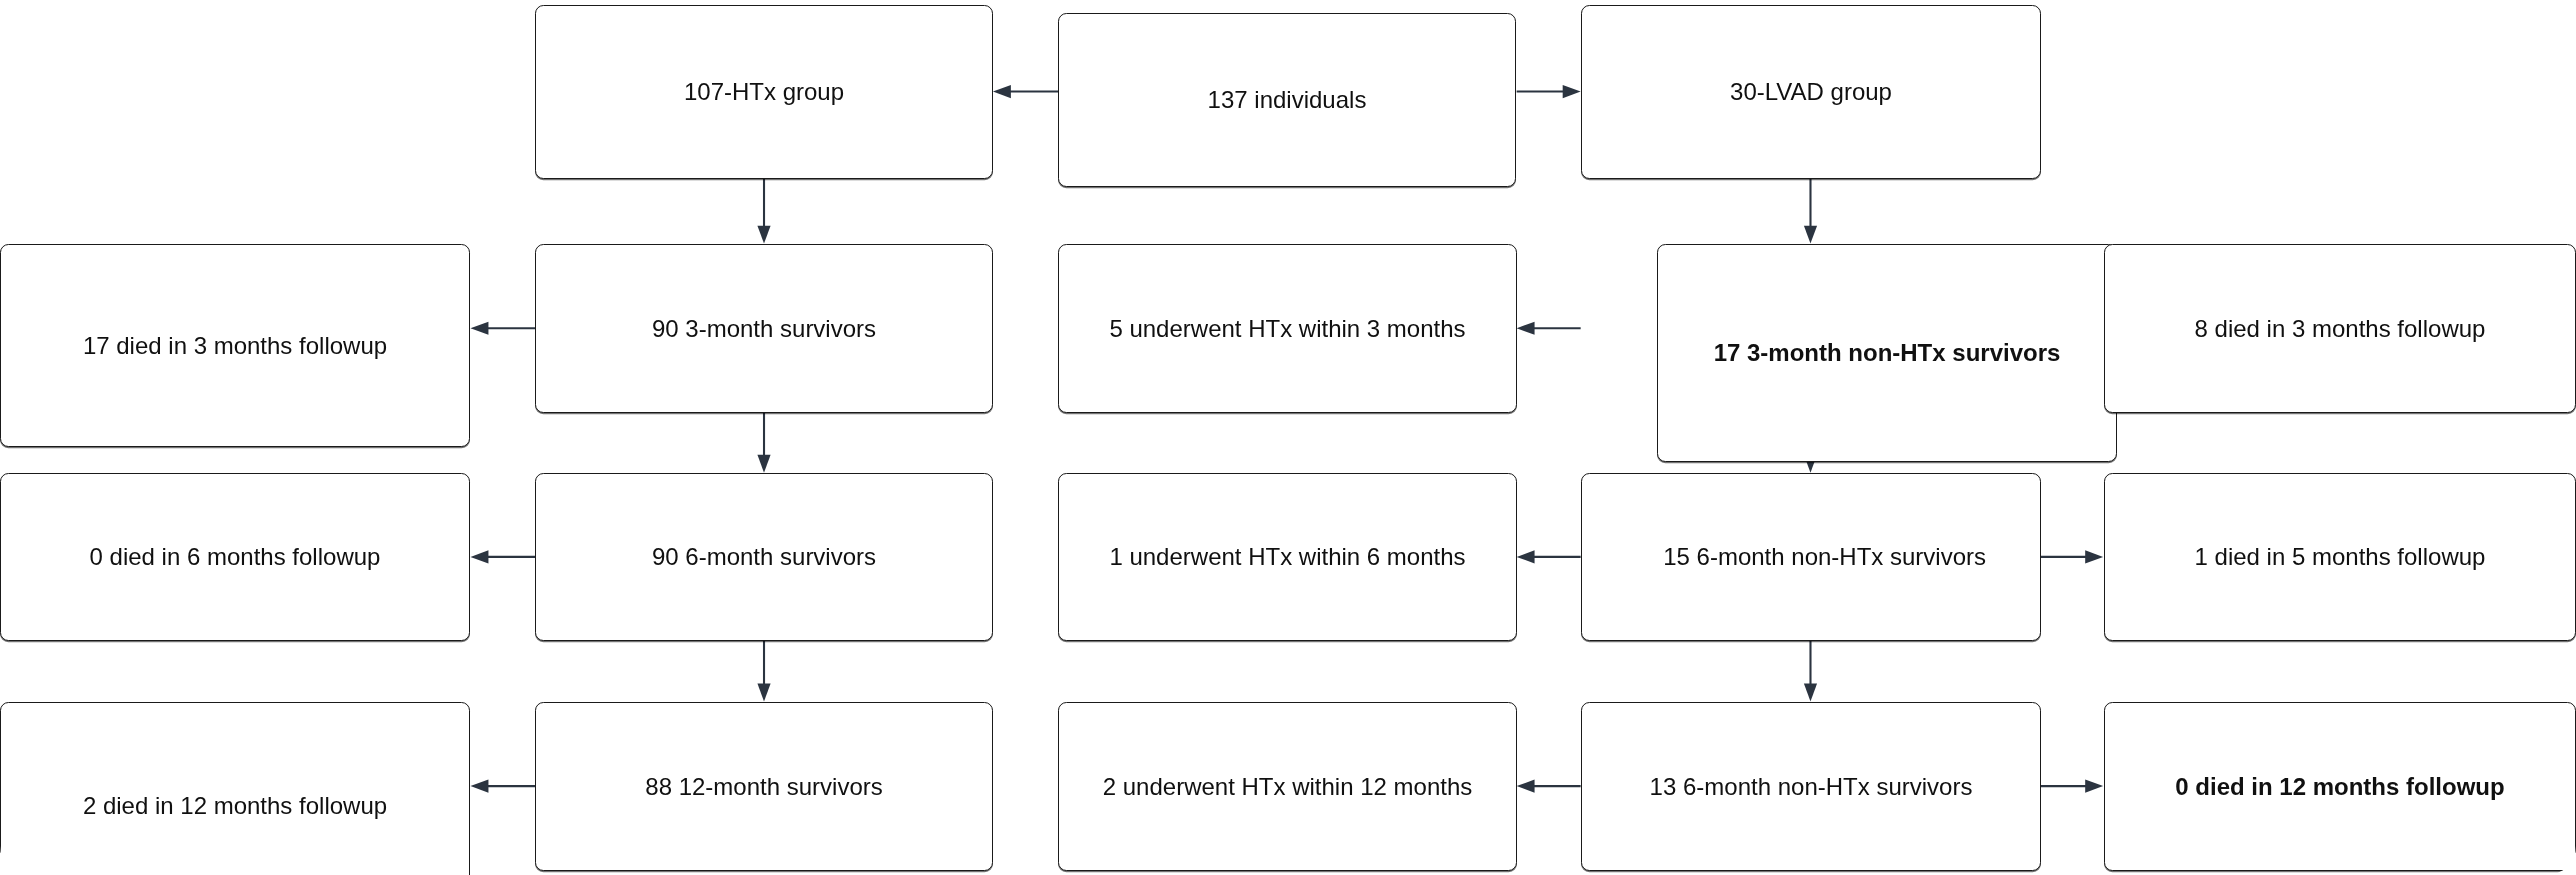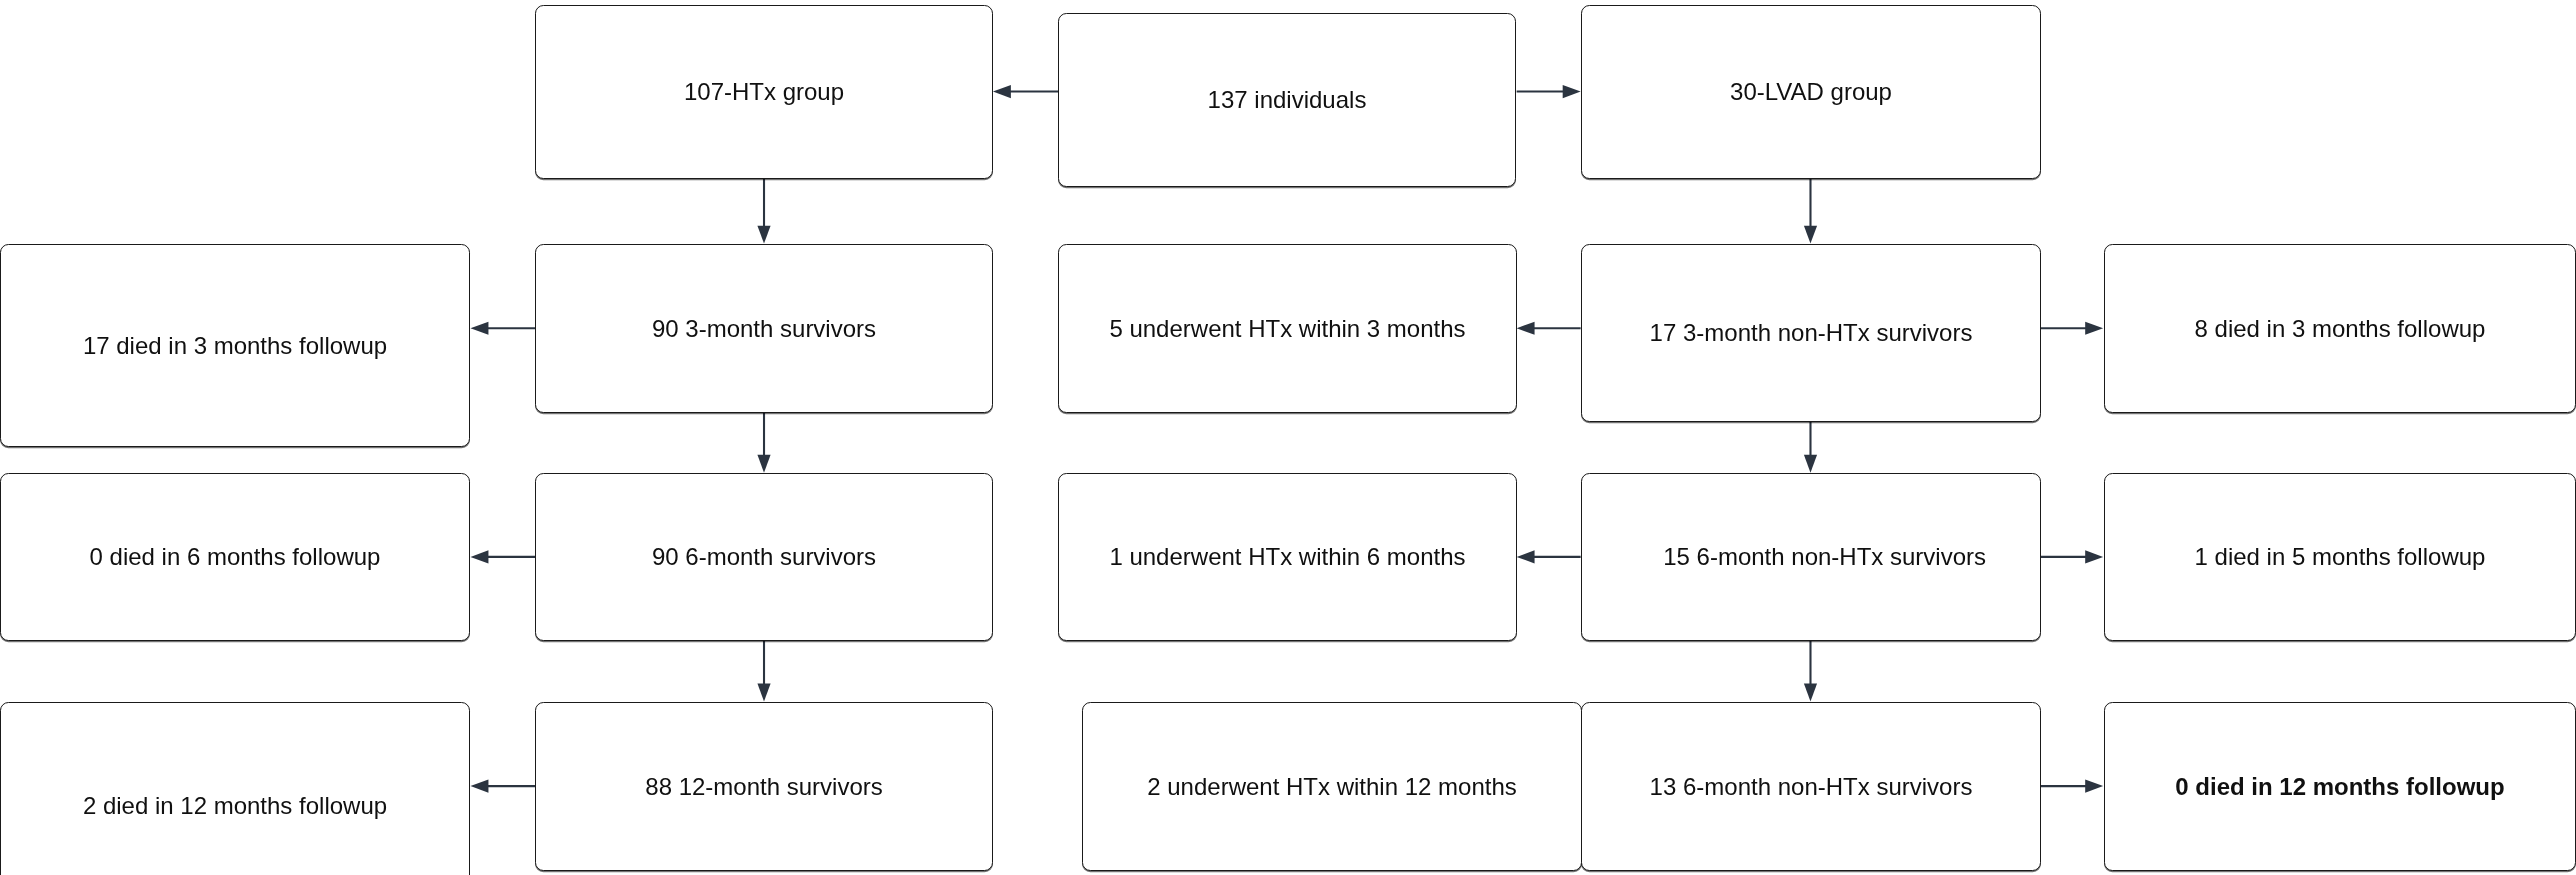--- a/index.html
+++ b/index.html
@@ -7,20 +7,21 @@
     padding: 0;
     background: #ffffff;
   }
   #canvas {
     position: relative;
     width: 2576px;
     height: 875px;
     background: #ffffff;
     font-family: "Liberation Sans", sans-serif;
     overflow: hidden;
+    border-radius: 29px;
   }
   .node {
     position: absolute;
     box-sizing: border-box;
     background: #ffffff;
     border: 1.8px solid #1a1a1a;
     border-radius: 8.4px;
     display: flex;
     align-items: center;
     justify-content: center;
@@ -90,27 +91,27 @@
       <line x1="3408" y1="1313.5" x2="3487" y2="1313.5" class="edge-line"></line>
       <polygon points="3483,1302.5 3483,1324.5 3513,1313.5" class="edge-head"></polygon>
     </svg>
   <div id="node-layer">
       <div class="node" id="n_htx_group" style="left: 535px; top: 4.8px; width: 458px; height: 174px;">107-HTx group</div>
       <div class="node" id="n_total" style="left: 1058px; top: 13px; width: 458px; height: 174px; text-align: center;">137 individuals</div>
       <div class="node" id="n_lvad_group" style="left: 1581px; top: 4.8px; width: 460px; height: 174px;">30-LVAD group</div>
       <div class="node" id="n_died_3m_htx" style="left: 0px; top: 244px; width: 470px; height: 203px;">17 died in 3 months followup</div>
       <div class="node" id="n_surv_3m_htx" style="left: 535px; top: 244px; width: 458px; height: 169px;">90 3-month survivors</div>
       <div class="node" id="n_htx_within_3m" style="left: 1058px; top: 244px; width: 459px; height: 169px;">5 underwent HTx within 3 months</div>
-      <div class="node" id="n_surv_3m_lvad" style="left: 1581px; top: 244px; width: 460px; height: 178px;">17 3-month non-HTx survivors</div>
+      <div class="node" id="n_surv_3m_lvad" style="left: 1657px; top: 244px; width: 460px; height: 218px; font-weight: bold;">17 3-month non-HTx survivors</div>
       <div class="node" id="n_died_3m_lvad" style="left: 2104px; top: 244px; width: 472px; height: 169px;">8 died in 3 months followup</div>
       <div class="node" id="n_died_6m_htx" style="left: 0px; top: 473px; width: 470px; height: 168px;">0 died in 6 months followup</div>
       <div class="node" id="n_surv_6m_htx" style="left: 535px; top: 473px; width: 458px; height: 168px;">90 6-month survivors</div>
       <div class="node" id="n_htx_within_6m" style="left: 1058px; top: 473px; width: 459px; height: 168px;">1 underwent HTx within 6 months</div>
       <div class="node" id="n_surv_6m_lvad" style="left: 1581px; top: 473px; width: 460px; height: 168px; padding-left: 38px;">15 6-month non-HTx survivors</div>
       <div class="node" id="n_died_6m_lvad" style="left: 2104px; top: 473px; width: 472px; height: 168px;">1 died in 5 months followup</div>
       <div class="node" id="n_died_12m_htx" style="left: 0px; top: 702px; width: 470px; height: 208px;">2 died in 12 months followup</div>
       <div class="node" id="n_surv_12m_htx" style="left: 535px; top: 702px; width: 458px; height: 169px;">88 12-month survivors</div>
-      <div class="node" id="n_htx_within_12m" style="left: 1082px; top: 702px; width: 500px; height: 169px;">2 underwent HTx within 12 months</div>
+      <div class="node" id="n_htx_within_12m" style="left: 1058px; top: 702px; width: 459px; height: 169px;">2 underwent HTx within 12 months</div>
       <div class="node" id="n_surv_12m_lvad" style="left: 1581px; top: 702px; width: 460px; height: 169px;">13 6-month non-HTx survivors</div>
       <div class="node" id="n_died_12m_lvad" style="left: 2104px; top: 702px; width: 472px; height: 169px; font-weight: bold;">0 died in 12 months followup</div>
     </div>
 </div>
 
 
 </body></html>

